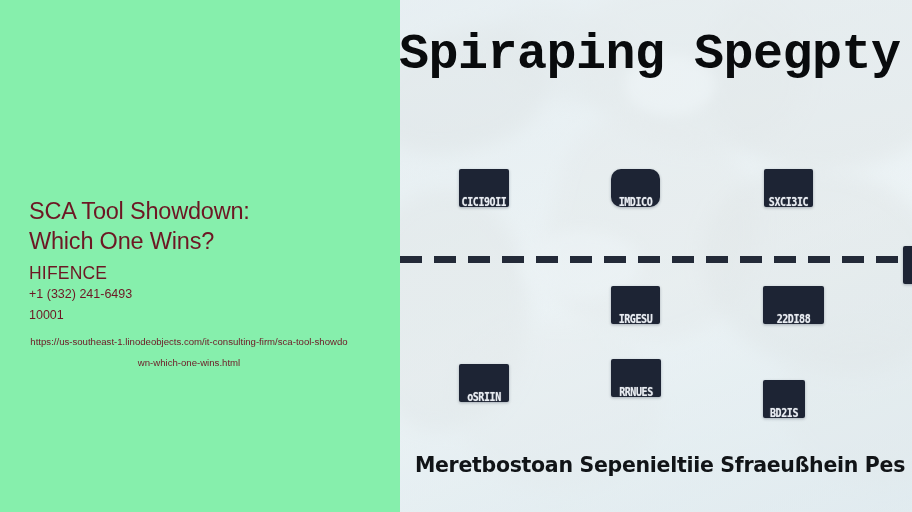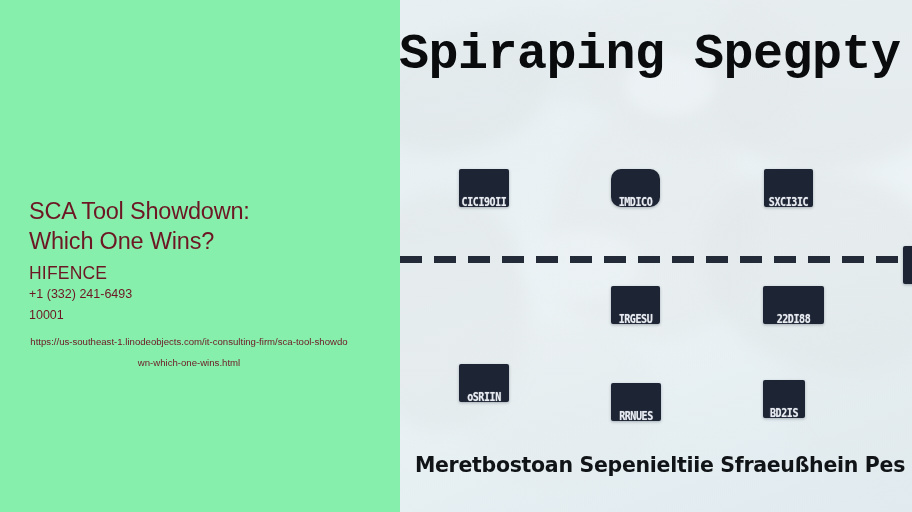--- a/index.html
+++ b/index.html
@@ -175,21 +175,21 @@
   
   .n-r1c1 { left: 59px;  top: 169px; width: 50px; height: 38px; }
   .n-r1c2 { left: 211px; top: 169px; width: 49px; height: 38px; border-radius: 10px; }
   .n-r1c3 { left: 364px; top: 169px; width: 49px; height: 38px; }
   
   .n-r2c1 { left: 60px;  top: 286px; width: 50px; height: 38px; }
   .n-r2c2 { left: 211px; top: 286px; width: 49px; height: 38px; }
   .n-r2c3 { left: 363px; top: 286px; width: 61px; height: 38px; }
   
   .n-r3c1 { left: 59px;  top: 364px; width: 50px; height: 38px; }
-  .n-r3c2 { left: 211px; top: 383px; width: 50px; height: 38px; }
+  .n-r3c2 { left: 211px; top: 359px; width: 50px; height: 38px; }
   .n-r3c3 { left: 363px; top: 380px; width: 42px; height: 38px; }
   
   .n-edge { left: 503px; top: 246px; width: 26px; height: 38px; }
 
   
   .dashed-line {
     position: absolute;
     left: 0px;
     top: 256px;
     width: 505px;

